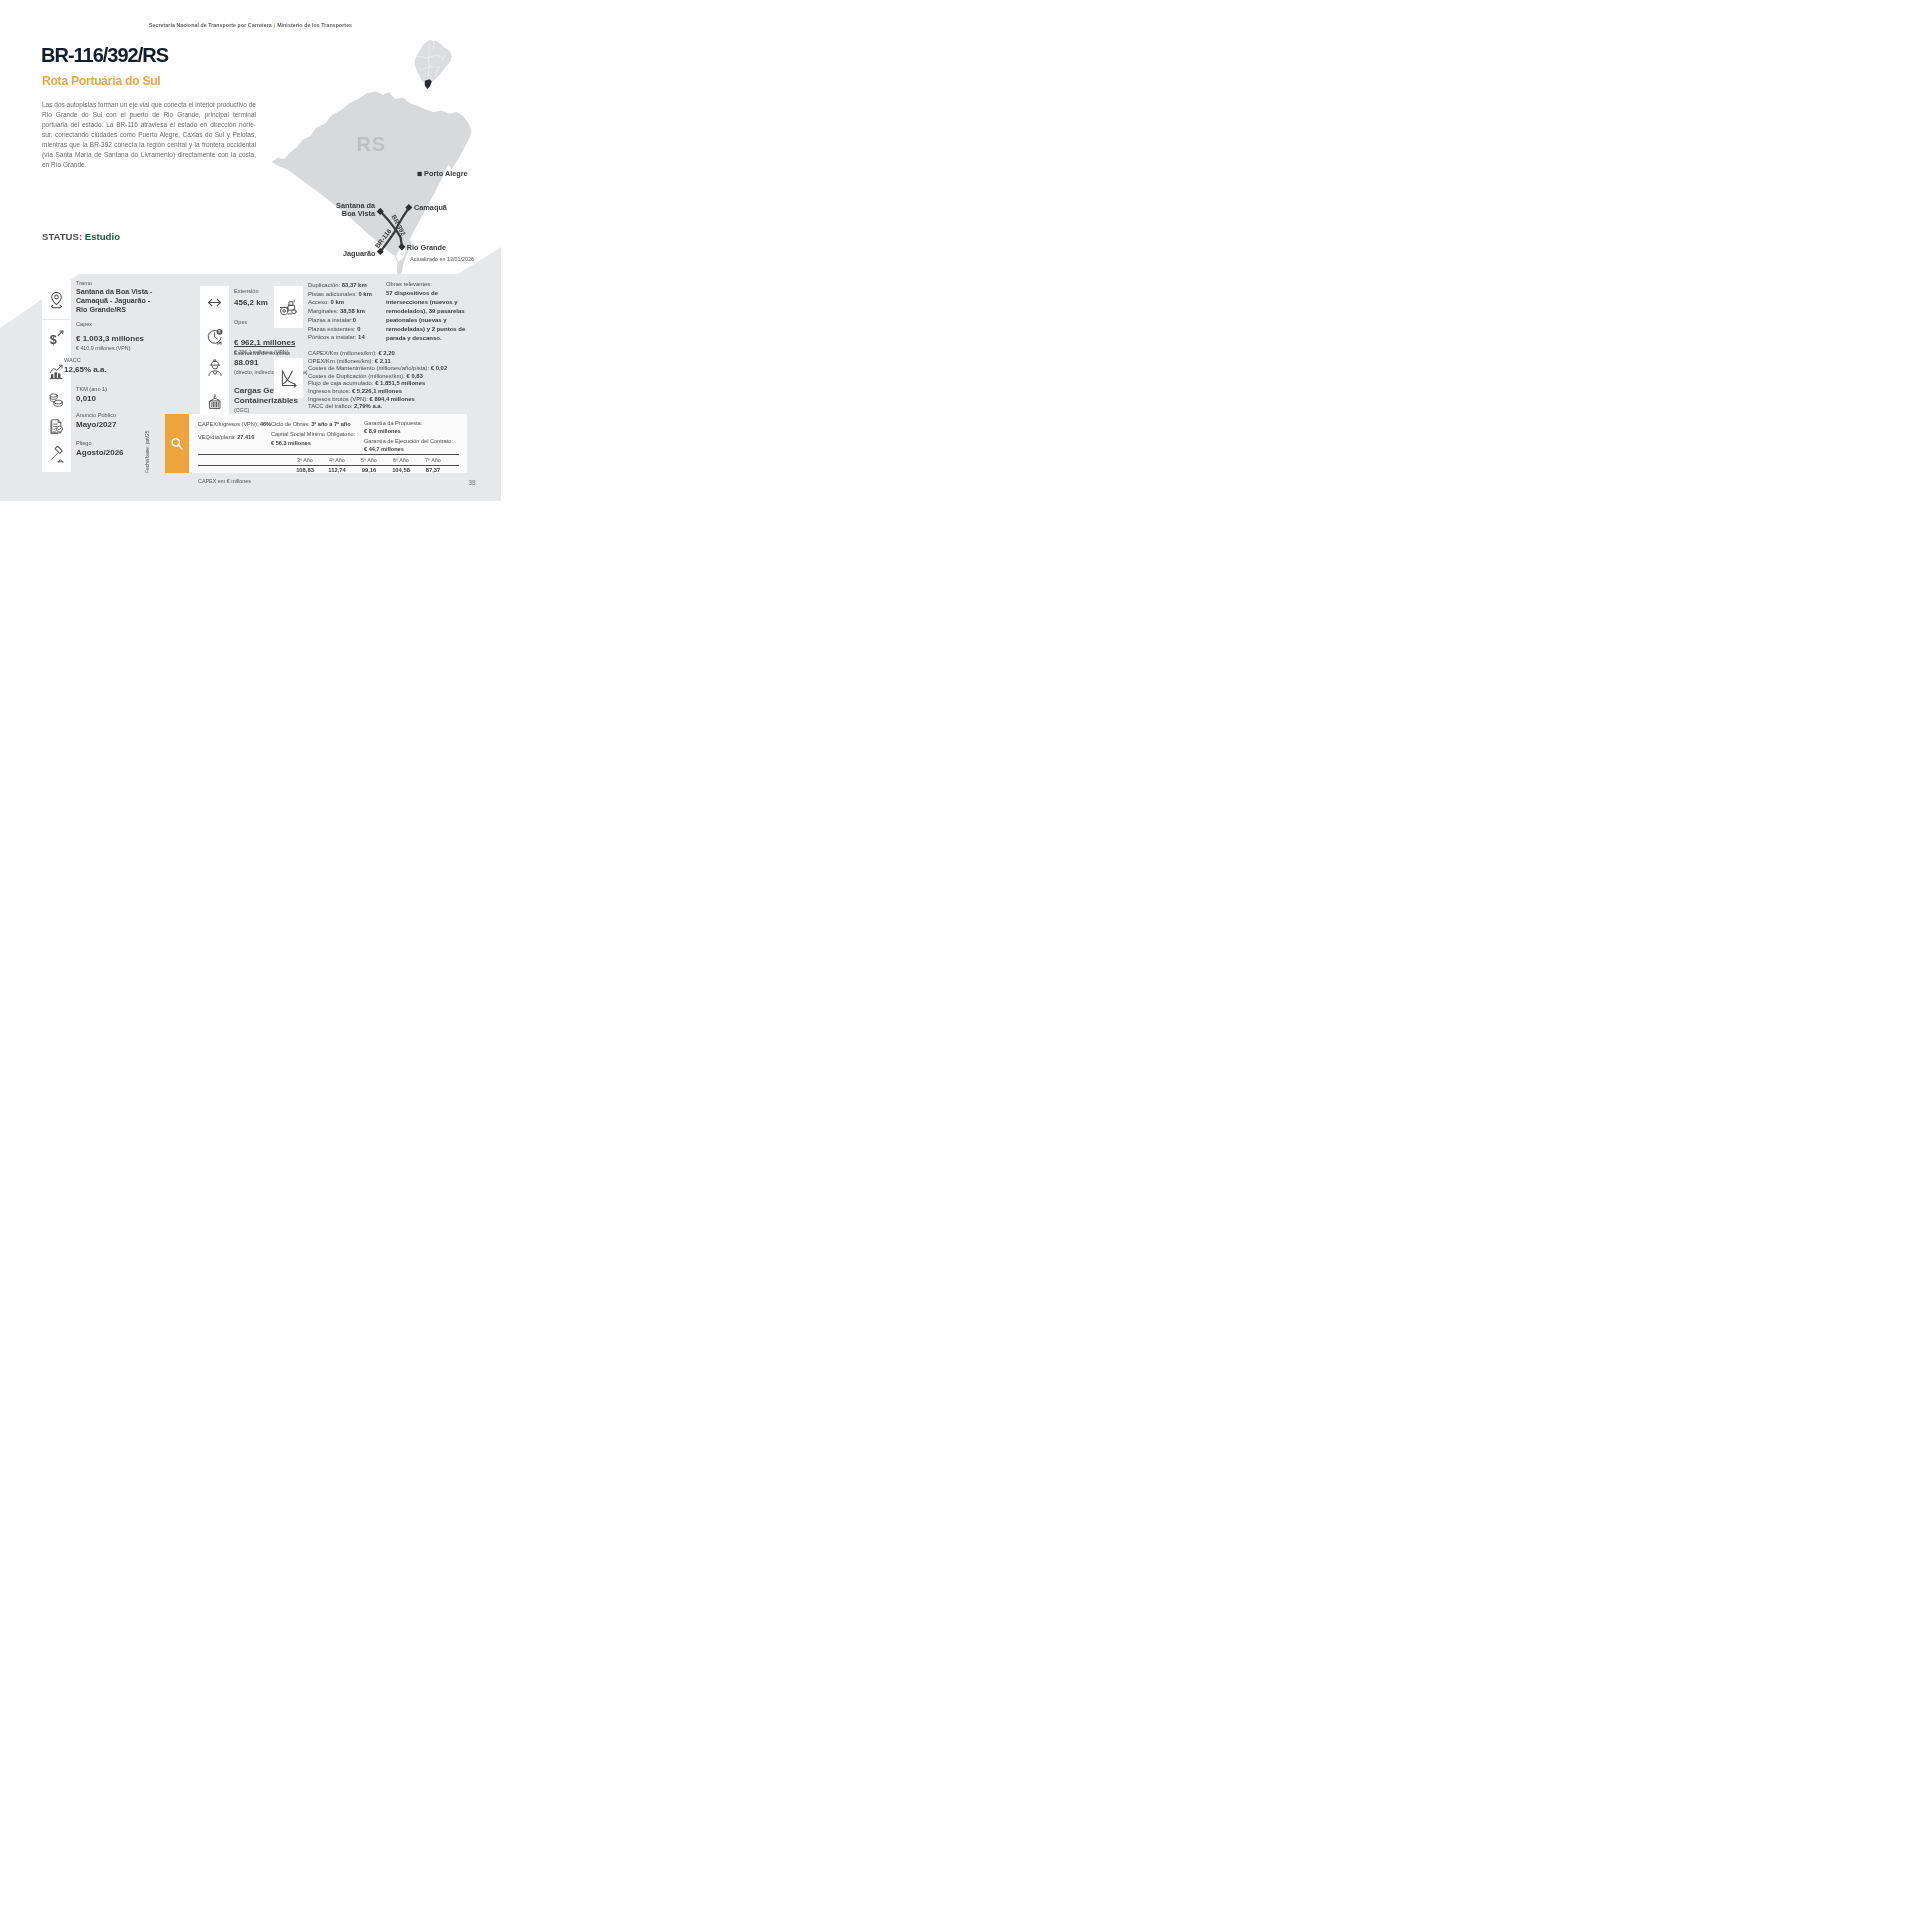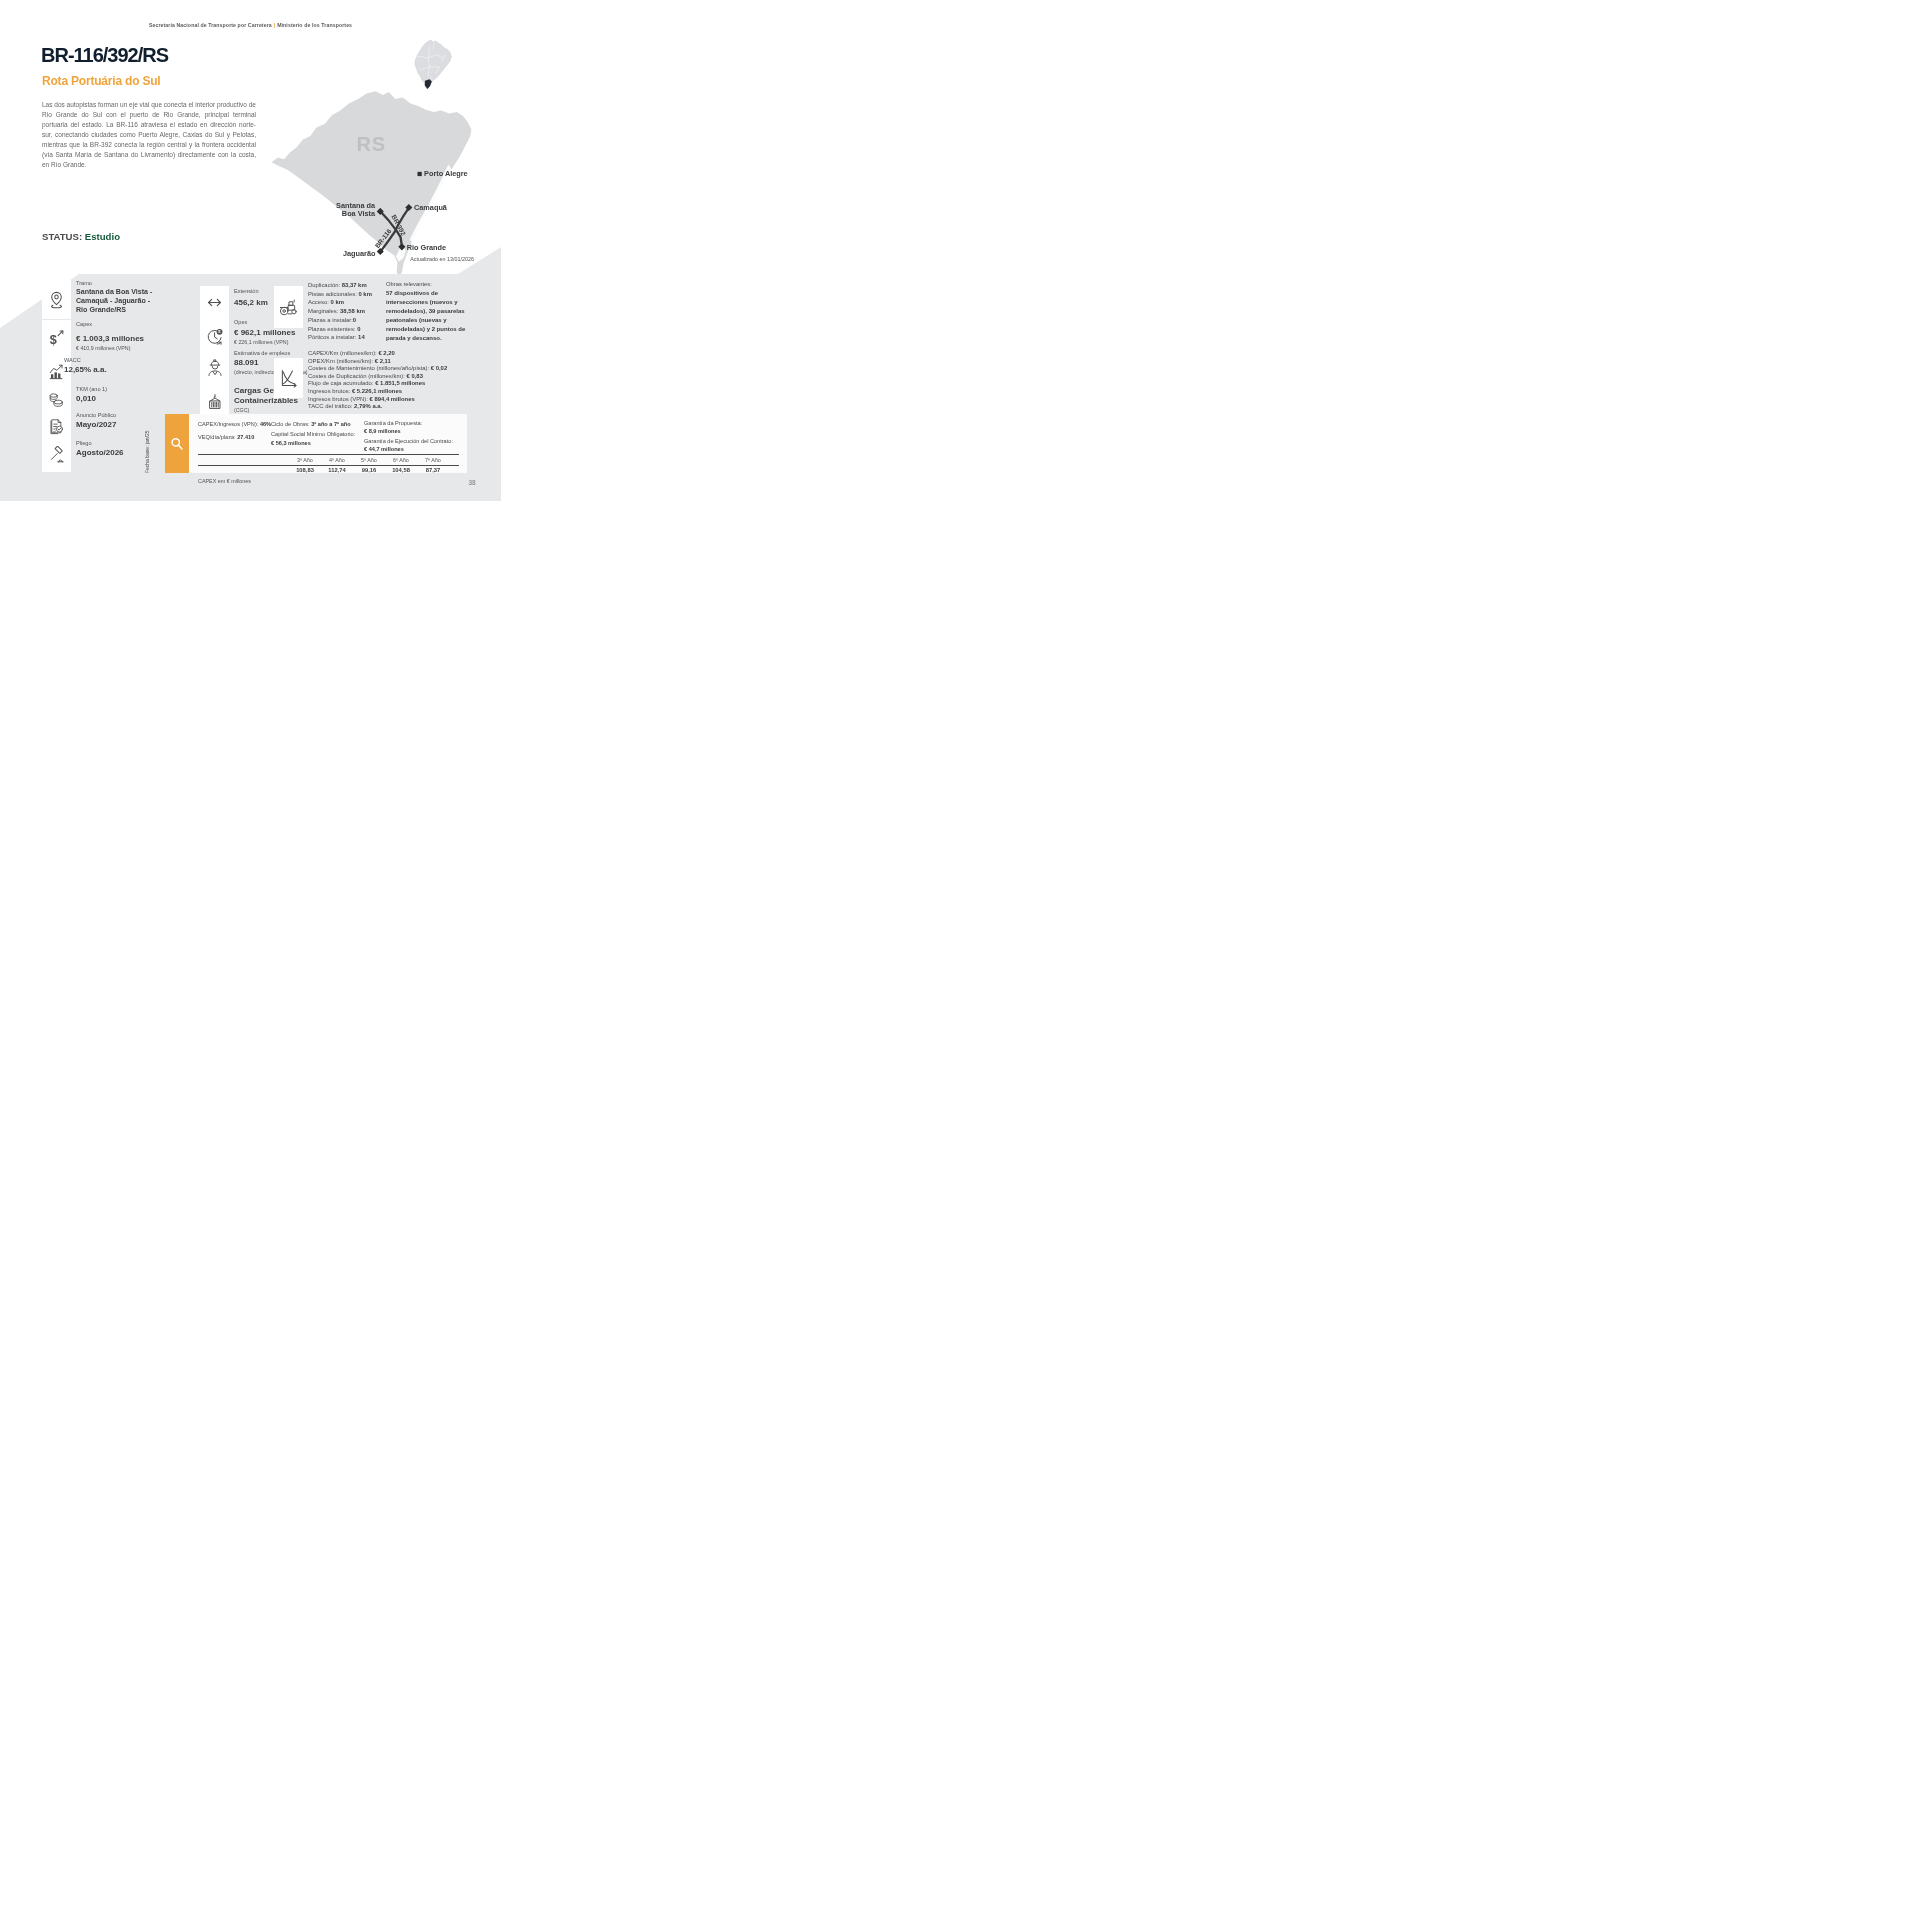--- a/index.html
+++ b/index.html
@@ -217,21 +217,21 @@
       <path d="M38.6 25.5 a15.5 15.5 0 1 1 -3.2-11.5"></path>
       <path d="M23 14 v10 l6.5 4.5"></path>
       <circle cx="35" cy="11.5" r="7" fill="#4f5052" stroke="none"></circle>
       <text x="32" y="15.2" font-size="10" font-weight="bold" fill="#ffffff" stroke="none" font-family="Liberation Sans,sans-serif">$</text>
       <path d="M29 41 q6 1 9.5-4.5"></path>
         <path d="M38.5 41.5 v-5 h-5"></path>
     </svg>
   </div>
   <div class="abs" style="left:234px;top:319px;">
     <div class="card-label">Opex</div>
-    <div class="card-value big" style="margin-top:2px;">€ 962,1 millones</div>
+    <div class="card-value big" style="margin-top:12px;text-decoration:underline;">€ 962,1 millones</div>
     <div class="card-sub" style="margin-top:1.5px;">€ 226,1 millones (VPN)</div>
   </div>
 
   <div class="abs tile" style="left:200px;top:349px;width:29px;height:37px;">
     <svg class="icon" width="20" height="20" viewBox="0 0 48 48" fill="none" stroke="#4f5052" stroke-width="2.3" stroke-linecap="round" stroke-linejoin="round">
       <path d="M22 8 h4 v-3.5 h-4 z"></path>
       <path d="M15 17 a9 9 0 0 1 18 0"></path>
       <path d="M12.5 17 h23"></path>
       <path d="M17 19.5 a7 7 0 0 0 14 0"></path>
       <path d="M9.5 42 c0-7 6.3-11 14.5-11 s14.5 4 14.5 11"></path>

